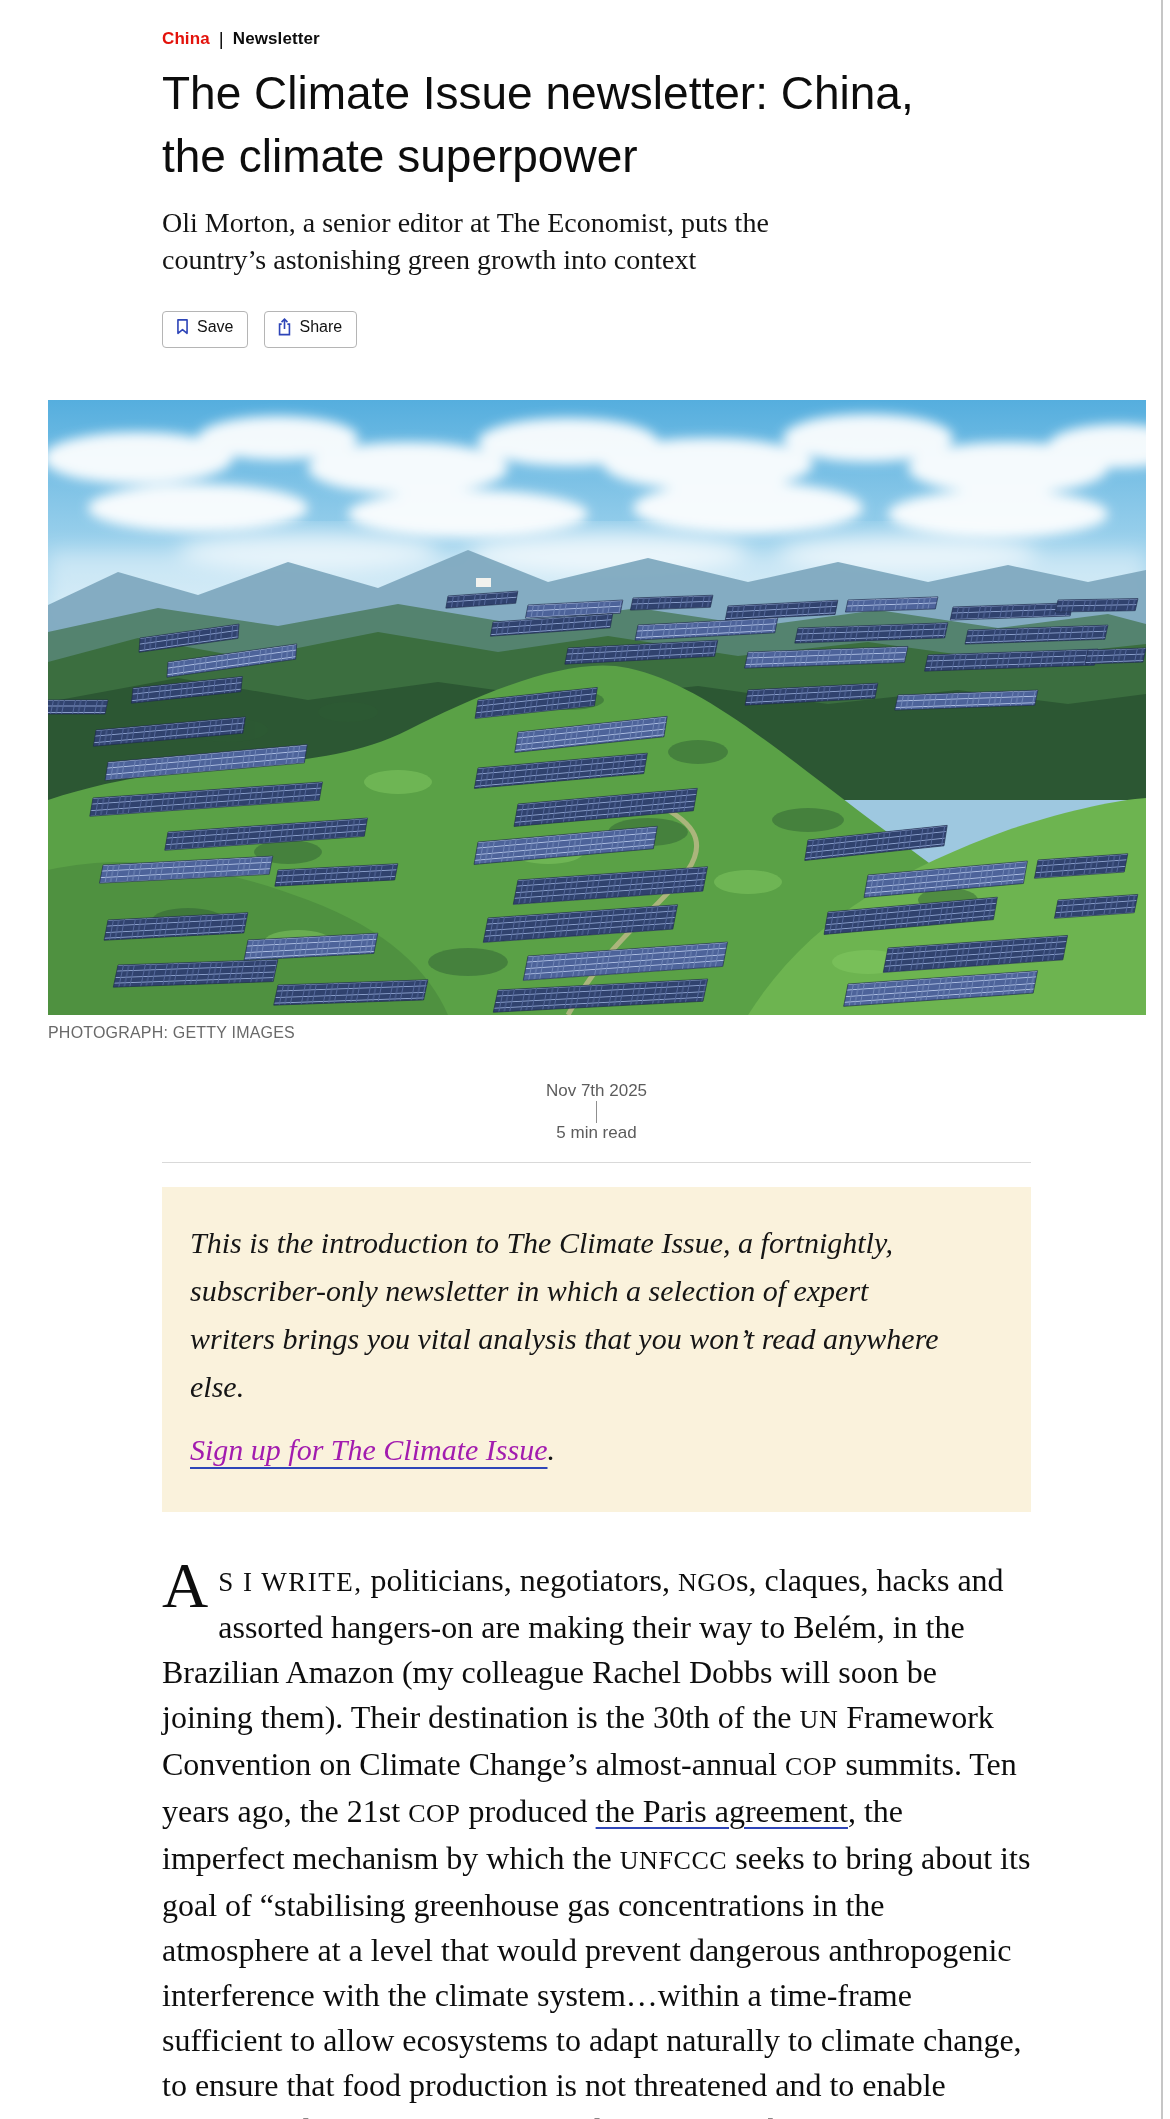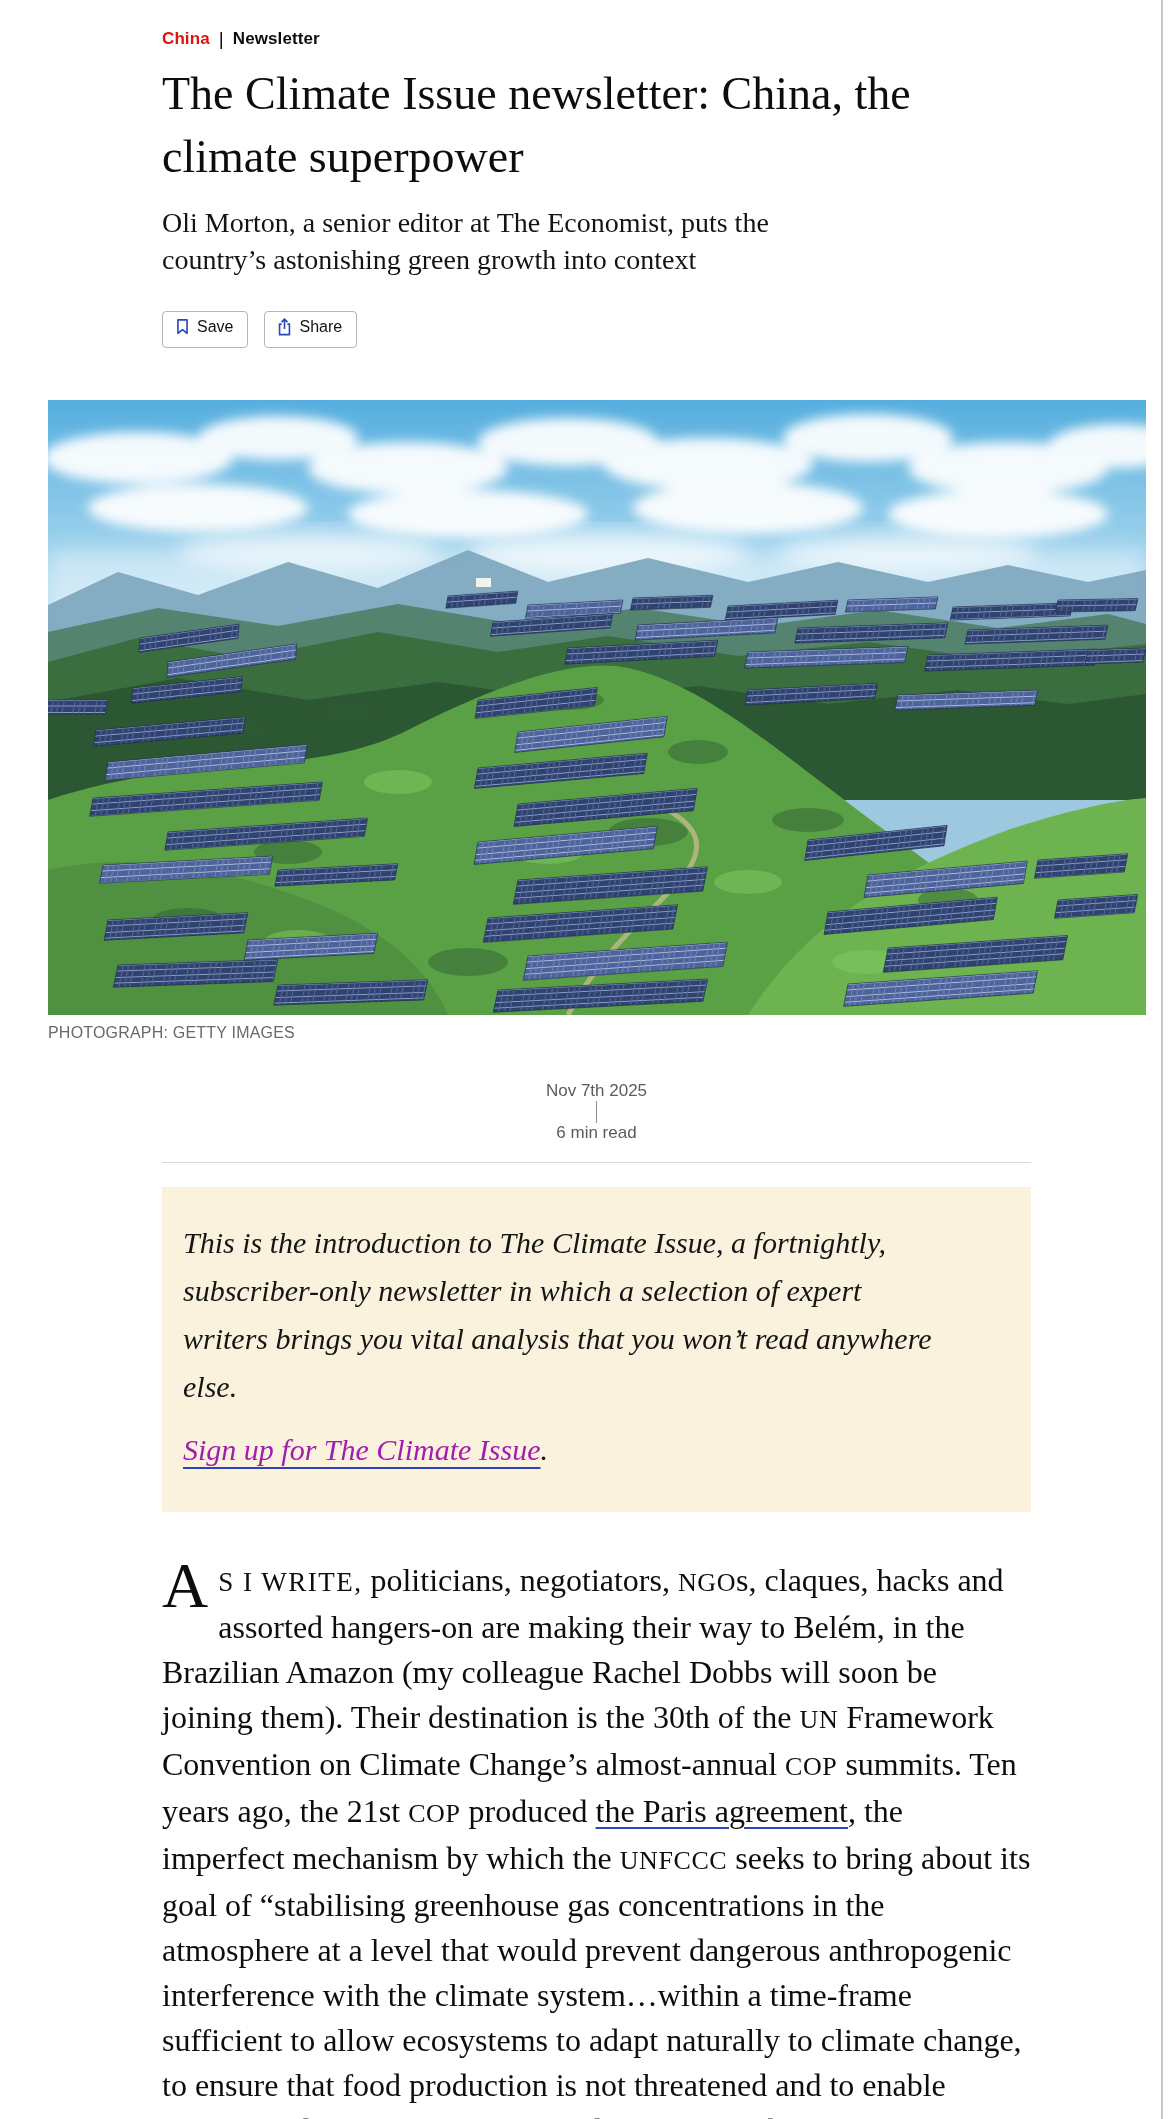--- a/index.html
+++ b/index.html
@@ -7,41 +7,41 @@
   .edge-line{position:absolute;top:0;bottom:0;left:1161px;width:2px;background:#c6c6c6;}
   .content-col{margin:0 139px 0 162px;width:869px;}
 
   
   .breadcrumb{padding-top:27px;font-size:17px;font-weight:700;letter-spacing:.1px;}
   .breadcrumb a{color:#e3120b;text-decoration:none;cursor:pointer;}
   .breadcrumb .sep{color:#0d0d0d;font-weight:300;margin:0 9px;font-size:19px;position:relative;top:1px;}
   .breadcrumb .cat{color:#0d0d0d;font-weight:700;}
 
   
-  h1{font-family:Liberation Serif, serif;font-weight:500;font-size:46px;line-height:63px;margin:13px 0 0 0;max-width:770px;color:#0d0d0d;}
+  h1{font-family:Liberation Sans, sans-serif;font-weight:500;font-size:46px;line-height:63px;margin:13px 0 0 0;max-width:770px;color:#0d0d0d;}
   .sub{font-family:"Liberation Serif",serif;font-size:28px;line-height:37px;margin:16px 0 0 0;max-width:690px;color:#141414;}
 
   
   .actions{margin-top:33px;display:flex;gap:16px;}
   .actions button{display:inline-flex;align-items:center;gap:5px;background:#fff;border:1px solid #b5b5b5;border-radius:4px;padding:0 14px 6px 10px;font-family:"Liberation Sans",sans-serif;font-size:16px;color:#121212;cursor:pointer;height:37px;box-sizing:border-box;}
   .actions svg{display:block;}
 
   
   figure{margin:40px 36px 0 36px;padding:12px;}
   .hero{width:1098px;height:615px;overflow:hidden;background:#9ec8e0;}
   .hero svg{display:block;}
   figcaption{font-size:16px;color:#696969;letter-spacing:.2px;margin-top:9px;}
 
   
   .meta{margin-top:27px;font-size:17px;color:#5c5c5c;display:flex;align-items:center;flex-direction:column;}
   .meta .vbar{display:inline-block;width:1px;height:22px;background:#8f8f8f;margin:0 15px;}
   .divider{border:none;border-top:1px solid #d9d9d9;margin:19px 0 0 0;}
 
   
-  .promo{margin-top:24px;background:#faf2dc;padding:32px 28px 38px 21px;box-sizing:border-box;}
+  .promo{margin-top:24px;background:#faf2dc;padding:32px 28px 38px 28px;box-sizing:border-box;}
   .promo p{font-family:"Liberation Serif",serif;font-style:italic;font-size:30px;line-height:48px;color:#151515;margin:0;max-width:750px;}
   .promo .link-line{margin-top:15px;}
   .promo a{color:#a21caf;text-decoration:underline;text-decoration-color:#2e45b8;text-decoration-thickness:2px;text-underline-offset:7px;cursor:pointer;}
 
   
   .body-p{font-family:"Liberation Serif",serif;font-size:32px;line-height:45px;color:#0d0d0d;margin:46px 0 0 0;}
   .dropcap{float:left;font-size:64px;line-height:50px;padding:3px 10px 0 0;}
   .leadcaps{font-size:27px;letter-spacing:1.5px;}
   .smallcaps{font-size:26px;letter-spacing:.6px;}
   .body-link{color:inherit;text-decoration:underline;text-decoration-color:#2e45b8;text-decoration-thickness:1.5px;text-underline-offset:5px;cursor:pointer;}
@@ -309,21 +309,21 @@
         </g>
       </svg>
     </div>
     <figcaption>PHOTOGRAPH: GETTY IMAGES</figcaption>
   </figure>
 
   <div class="content-col">
     <div class="meta">
       <span>Nov 7th 2025</span>
       <span class="vbar"></span>
-      <span>6 min read</span>
+      <span>5 min read</span>
     </div>
     <hr class="divider">
 
     <aside class="promo">
       <p>This is the introduction to The Climate Issue, a fortnightly, subscriber-only newsletter in which a selection of expert writers brings you vital analysis that you won’t read anywhere else.</p>
       <p class="link-line"><a>Sign up for The Climate Issue</a><span>.</span></p>
     </aside>
 
     <p class="body-p"><span class="dropcap">A</span><span class="leadcaps">S I WRITE,</span><span> politicians, negotiators, </span><span class="smallcaps">NGO</span><span>s, claques, hacks and assorted hangers-on are making their way to Belém, in the Brazilian Amazon (my colleague Rachel Dobbs will soon be joining them). Their destination is the 30th of the </span><span class="smallcaps">UN</span><span> Framework Convention on Climate Change’s almost-annual </span><span class="smallcaps">COP</span><span> summits. Ten years ago, the 21st </span><span class="smallcaps">COP</span><span> produced </span><a class="body-link">the Paris agreement</a><span>, the imperfect mechanism by which the </span><span class="smallcaps">UNFCCC</span><span> seeks to bring about its goal of “stabilising greenhouse gas concentrations in the atmosphere at a level that would prevent dangerous anthropogenic interference with the climate system…within a time-frame sufficient to allow ecosystems to adapt naturally to climate change, to ensure that food production is not threatened and to enable economic development to proceed in a sustainable manner.”</span></p>
   </div>

